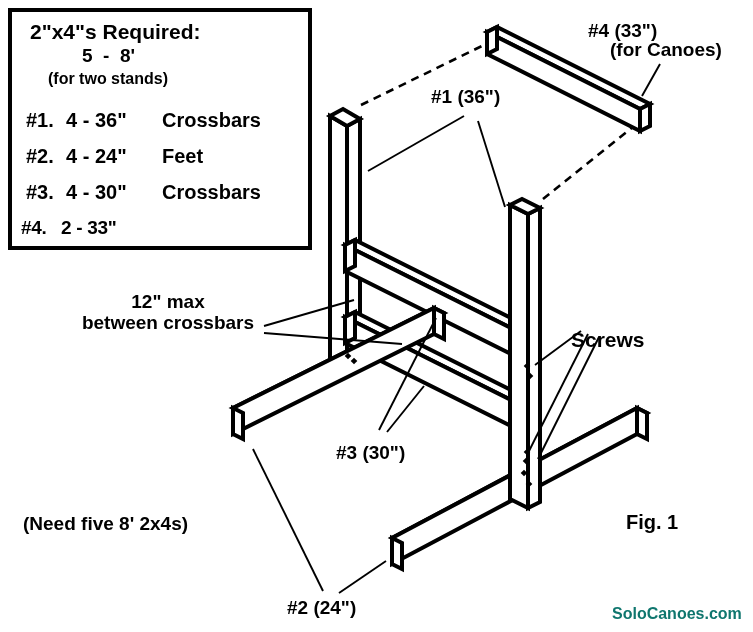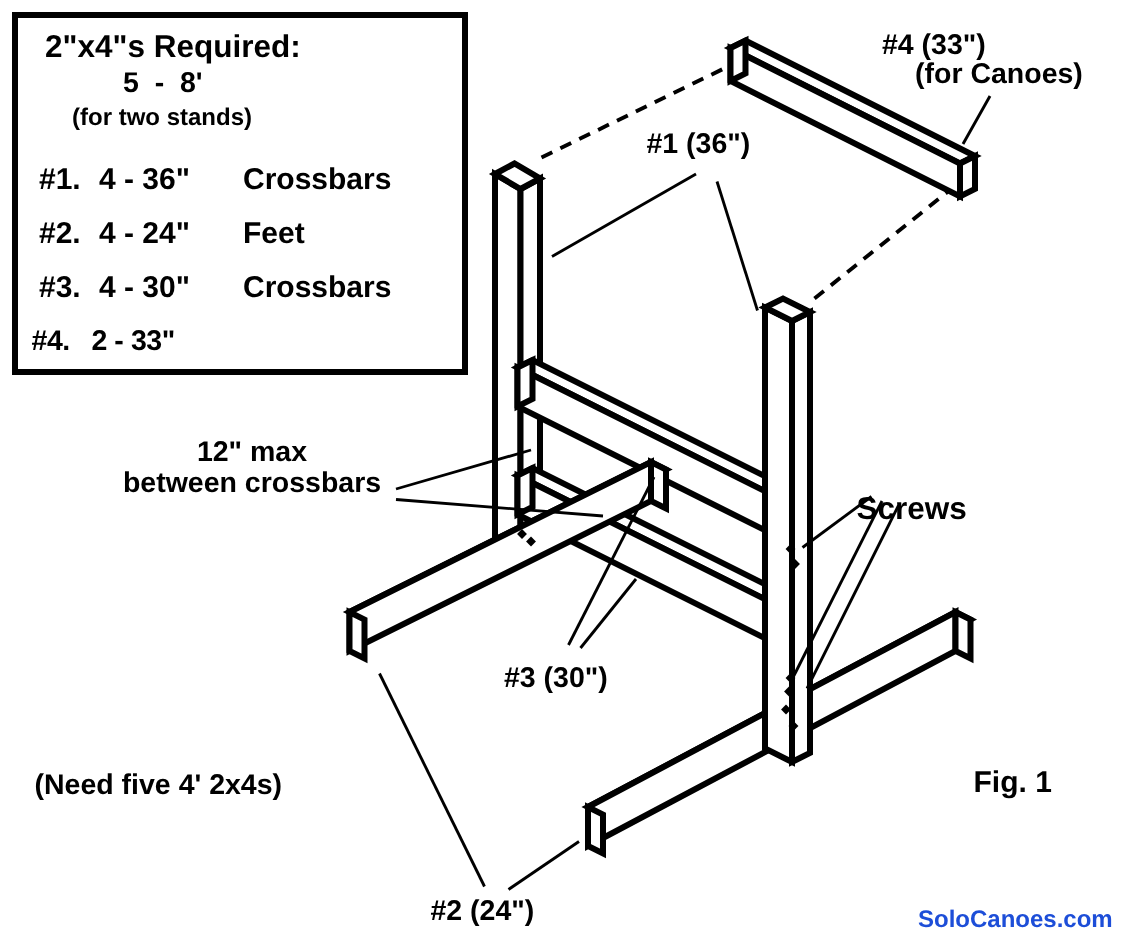--- a/index.html
+++ b/index.html
@@ -36,21 +36,21 @@
   .mb-title{font-size:21px;margin:2px 0 0 10px;}
   .mb-sub{font-size:19px;margin:1px 0 0 62px;white-space:pre;}
   .mb-note{font-size:16px;margin:3px 0 0 28px;}
   .mb-items{margin-top:21px;}
   .mb-row{display:flex;font-size:20px;margin:0 0 13px 6px;white-space:nowrap;}
   .mb-id{width:40px;flex:none;}
   .mb-qty{width:96px;flex:none;}
   .mb-row:last-child{font-size:19px;margin-left:1px;letter-spacing:-0.3px;}
   .mb-row:last-child .mb-qty{width:auto;margin-right:7px;}
   .spacing-label{left:68px;top:292px;width:200px;text-align:center;white-space:nowrap;}
-  .watermark{font-size:16px;color:#1d4ed8;}
+  .watermark{font-size:16px;color:#0f766e;}
 </style>
 </head>
 <body>
 
 <div class="stage">
 
   <svg width="753" height="632" viewBox="0 0 753 632">
 
     <g>
       <line class="dash" x1="361" y1="105" x2="484" y2="45"></line>
@@ -164,19 +164,19 @@
     <div>12" max</div>
     <div>between crossbars</div>
   </div>
 
   <div class="lbl" style="left:571px;top:304px;font-size:21px;margin-top:24px;">Screws</div>
 
   <div class="lbl" style="left:336px;top:443px;">#3 (30")</div>
 
   <div class="lbl" style="left:287px;top:598px;">#2 (24")</div>
 
-  <div class="lbl" style="left:23px;top:514px;">(Need five 4' 2x4s)</div>
+  <div class="lbl" style="left:23px;top:514px;">(Need five 8' 2x4s)</div>
 
-  <div class="lbl" style="left:649px;top:511px;font-size:20px;">Fig. 1</div>
+  <div class="lbl" style="left:626px;top:511px;font-size:20px;">Fig. 1</div>
 
   <div class="lbl watermark" style="left:612px;top:605px;">SoloCanoes.com</div>
 
 </div>
 
 </body></html>

